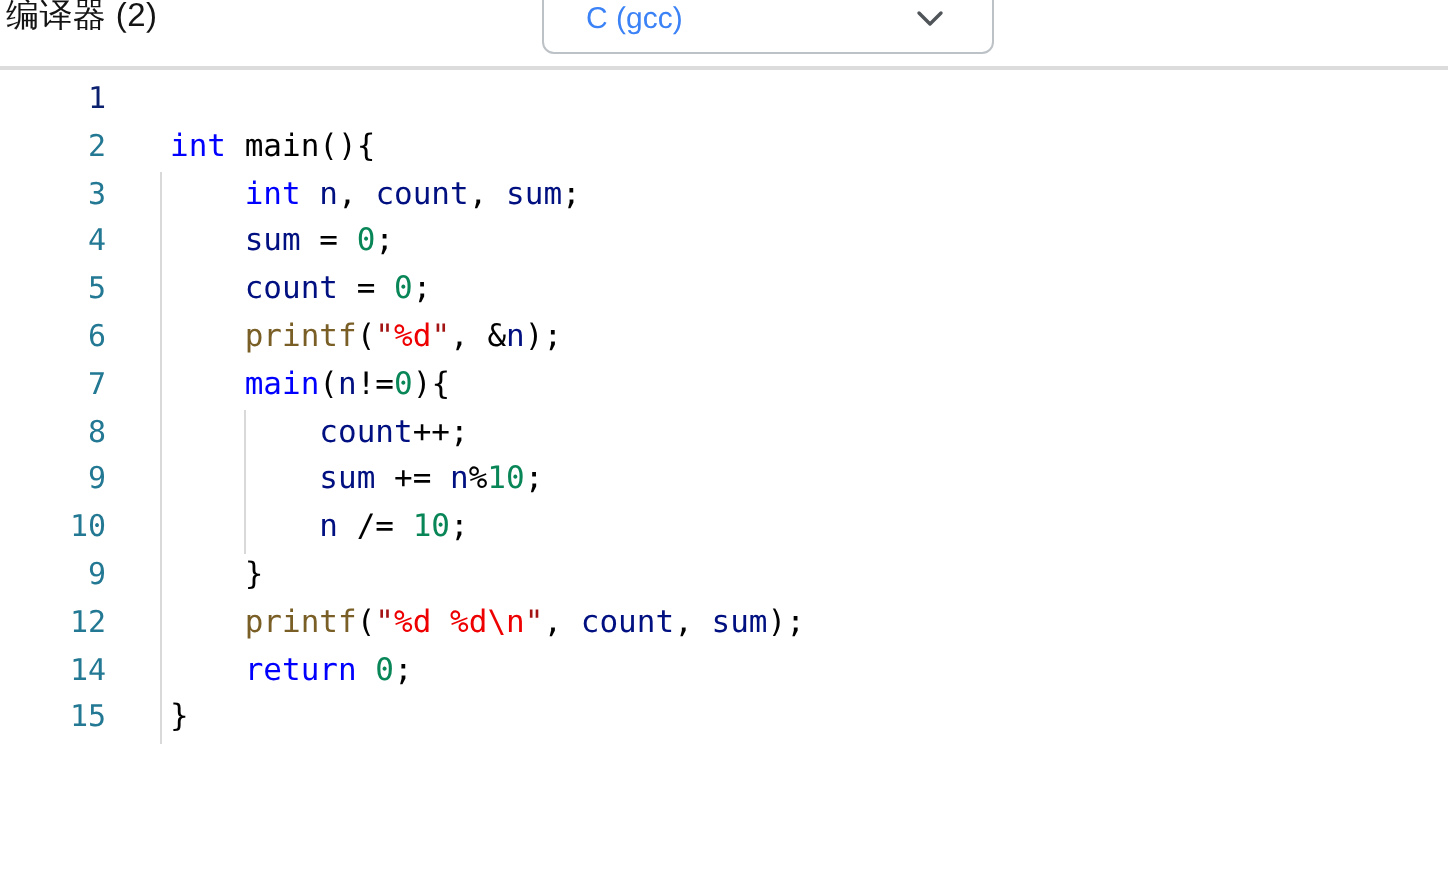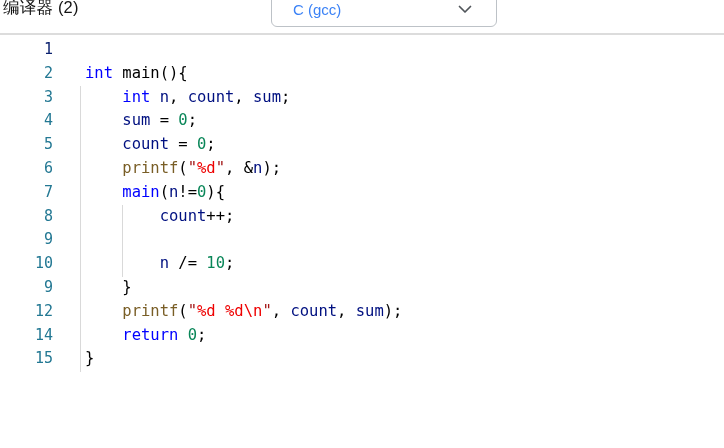--- a/index.html
+++ b/index.html
@@ -87,20 +87,21 @@
       <div class="row">
         <div class="gutter">7</div>
         <div class="code"><span class="tok-plain">    </span><span class="tok-kw">main</span><span class="tok-plain">(</span><span class="tok-var">n</span><span class="tok-plain">!=</span><span class="tok-num">0</span><span class="tok-plain">){</span></div>
       </div>
       <div class="row">
         <div class="gutter">8</div>
         <div class="code"><span class="tok-plain">        </span><span class="tok-var">count</span><span class="tok-plain">++;</span></div>
       </div>
       <div class="row">
         <div class="gutter">9</div>
+        <div class="code"><span class="tok-plain">        </span><span class="tok-var">sum</span><span class="tok-plain"> += </span><span class="tok-var">n</span><span class="tok-plain">%</span><span class="tok-num">10</span><span class="tok-plain">;</span></div>
       </div>
       <div class="row">
         <div class="gutter">10</div>
         <div class="code"><span class="tok-plain">        </span><span class="tok-var">n</span><span class="tok-plain"> /= </span><span class="tok-num">10</span><span class="tok-plain">;</span></div>
       </div>
       <div class="row">
         <div class="gutter">9</div>
         <div class="code"><span class="tok-plain">    }</span></div>
       </div>
       <div class="row">

